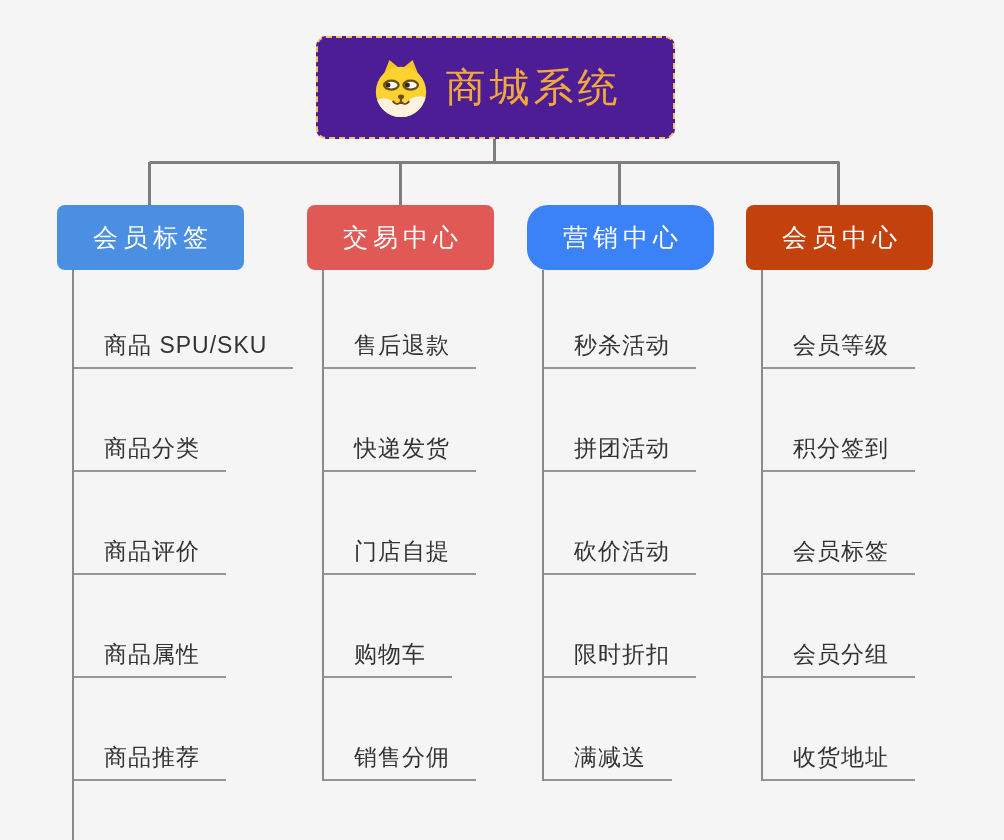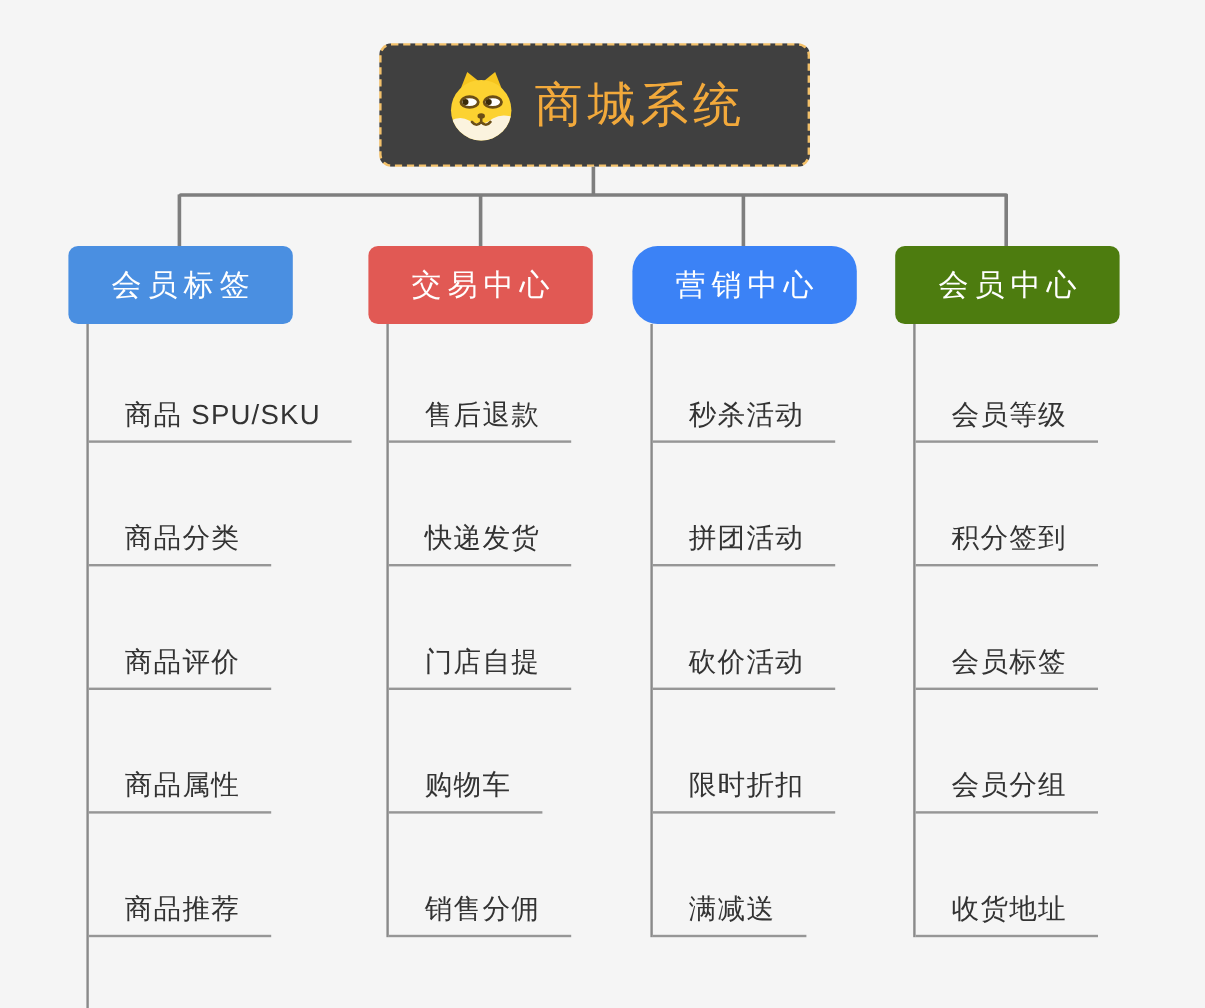--- a/index.html
+++ b/index.html
@@ -6,21 +6,21 @@
   body{
     width:1004px;height:840px;
     background:#f5f5f5;
     position:relative;
     font-family:"Liberation Sans","DejaVu Sans",sans-serif;
     overflow:hidden;
   }
   
   .root-node{
     position:absolute;left:316px;top:36px;width:359px;height:103px;
-    background:#404040;border:2px dashed #F2C06A;border-radius:10px;
+    background:#4c1d95;border:2px dashed #F2C06A;border-radius:10px;
     box-sizing:border-box;
     display:flex;align-items:center;justify-content:center;gap:14px;
   }
   .root-title{
     font-size:40px;letter-spacing:4px;color:#F2A93B;white-space:nowrap;
   }
   .dog-icon{display:block;}
   
   .line{position:absolute;background:#7E7E7E;}
   .root-stem{left:493px;top:139px;width:3px;height:24px;}
@@ -85,21 +85,21 @@
 <div class="line root-stem"></div>
 <div class="line bus"></div>
 <div class="line drop b0"></div>
 <div class="line drop b1"></div>
 <div class="line drop b2"></div>
 <div class="line drop b3"></div>
 
 <div class="branch-header b0" style="background: rgb(74, 143, 225);">会员标签</div>
 <div class="branch-header b1" style="background: rgb(225, 89, 84);">交易中心</div>
 <div class="branch-header b2" style="background: #3b82f6; border-radius: 21px;">营销中心</div>
-<div class="branch-header b3" style="background: #4d7c0f;">会员中心</div>
+<div class="branch-header b3" style="background: #c2410c;">会员中心</div>
 
 <ul class="branch-list b0">
   <li class="branch-item">
       <span class="item-label">商品 SPU/SKU</span>
     </li>
   <li class="branch-item">
       <span class="item-label">商品分类</span>
     </li>
   <li class="branch-item">
       <span class="item-label">商品评价</span>

